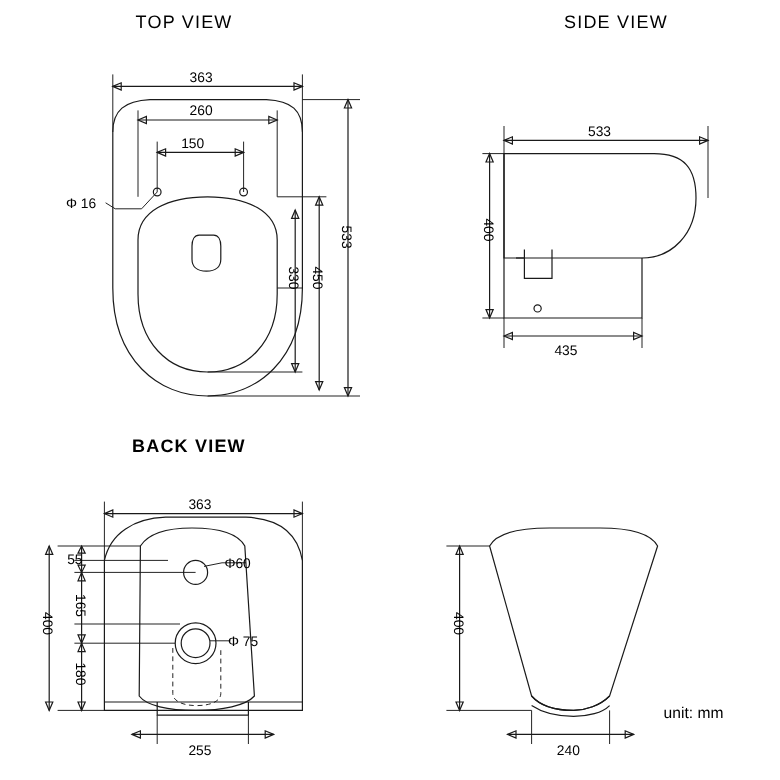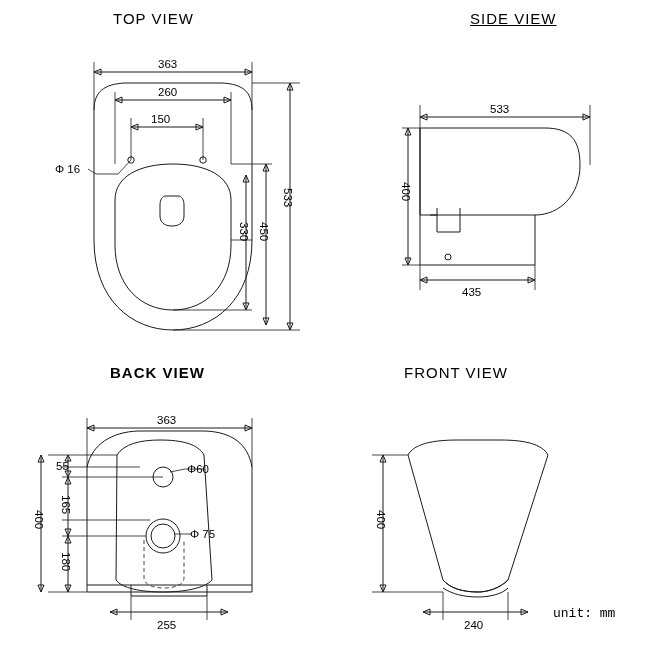--- a/index.html
+++ b/index.html
@@ -18,30 +18,29 @@
   }
   .view-title {
     position: absolute;
     font-size: 15px;
     letter-spacing: 1px;
     font-weight: normal;
     color: #000;
     white-space: nowrap;
   }
   #title-top      { left: 113px; top: 10px; text-align: center; }
-  #title-side     { left: 470px; top: 10px; text-decoration: underline; }
+  #title-side     { left: 470px; top: 10px; }
   #title-back     { left: 110px; top: 364px; font-weight: bold; }
   #title-front    { left: 404px; top: 364px; }
   .unit-label {
     position: absolute;
     left: 553px;
-    top: 606px;
+    top: 586px;
     font-size: 13px;
     white-space: nowrap;
-    font-family: Liberation Mono, monospace;
   }
   svg {
     position: absolute;
     left: 0;
     top: 0;
     width: 650px;
     height: 650px;
   }
   .ln   { stroke: #1a1a1a; stroke-width: 1; fill: none; }
   .thin { stroke: #1a1a1a; stroke-width: 0.8; fill: none; }
@@ -56,21 +55,20 @@
   }
 </style>
 </head>
 <body>
 
 <div id="page">
 
   <div class="view-title" id="title-top">TOP VIEW</div>
   <div class="view-title" id="title-side">SIDE VIEW</div>
   <div class="view-title" id="title-back">BACK VIEW</div>
-  <div class="view-title" id="title-front">FRONT  VIEW</div>
 
   <div class="unit-label">unit: mm</div>
 
   <svg viewBox="0 0 650 650">
 
     <g>
 
       <path class="ln" d="M94 110
         C94 92, 104 84, 125 83
         L222 83

